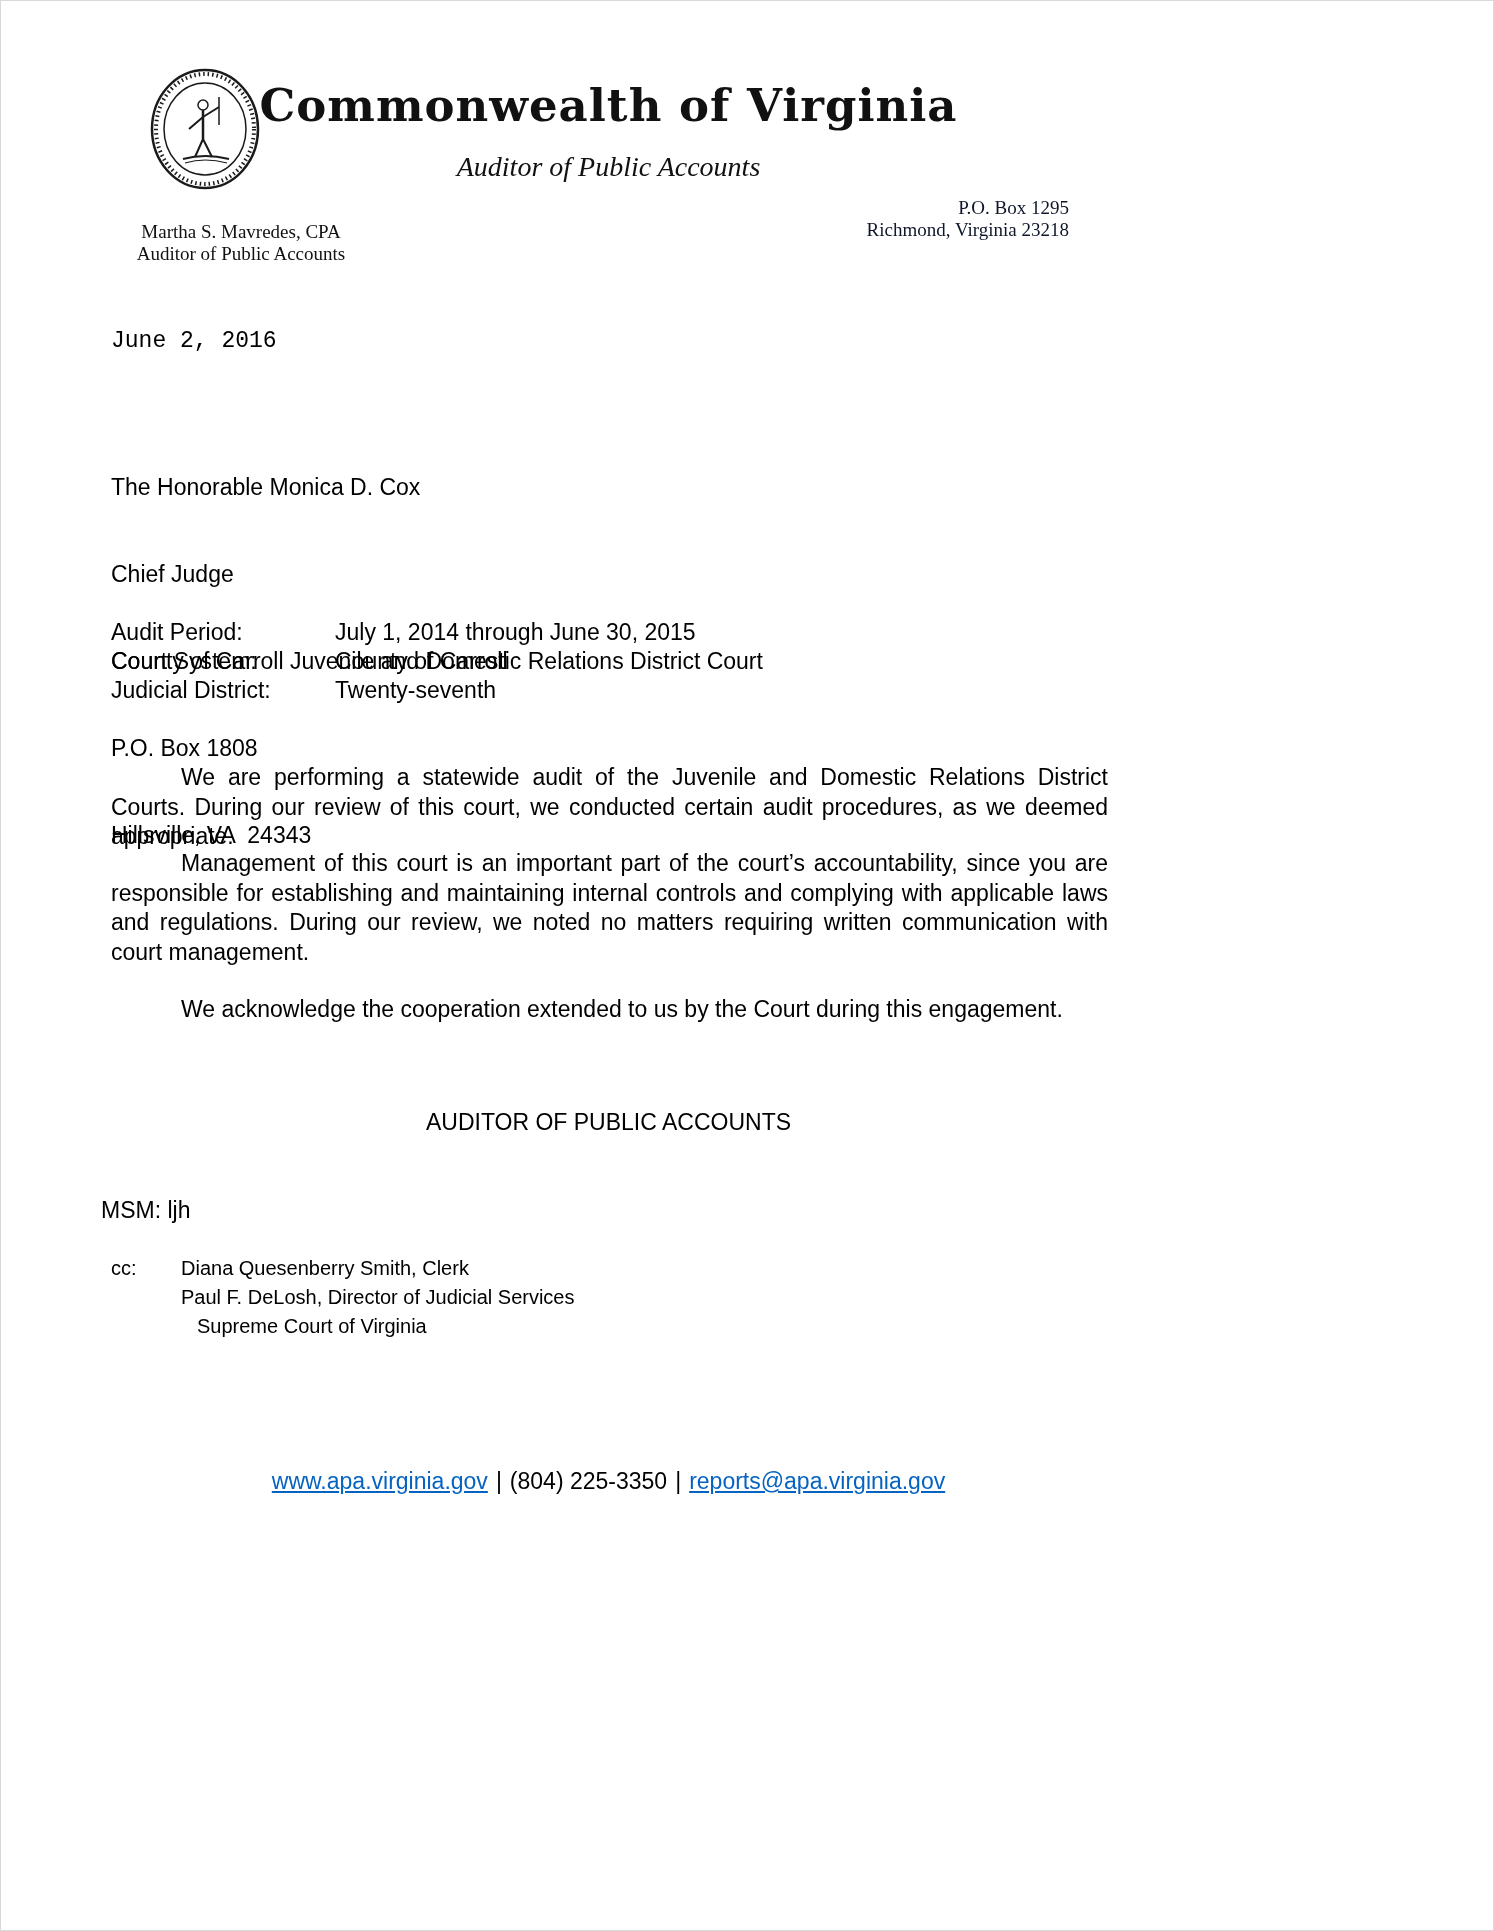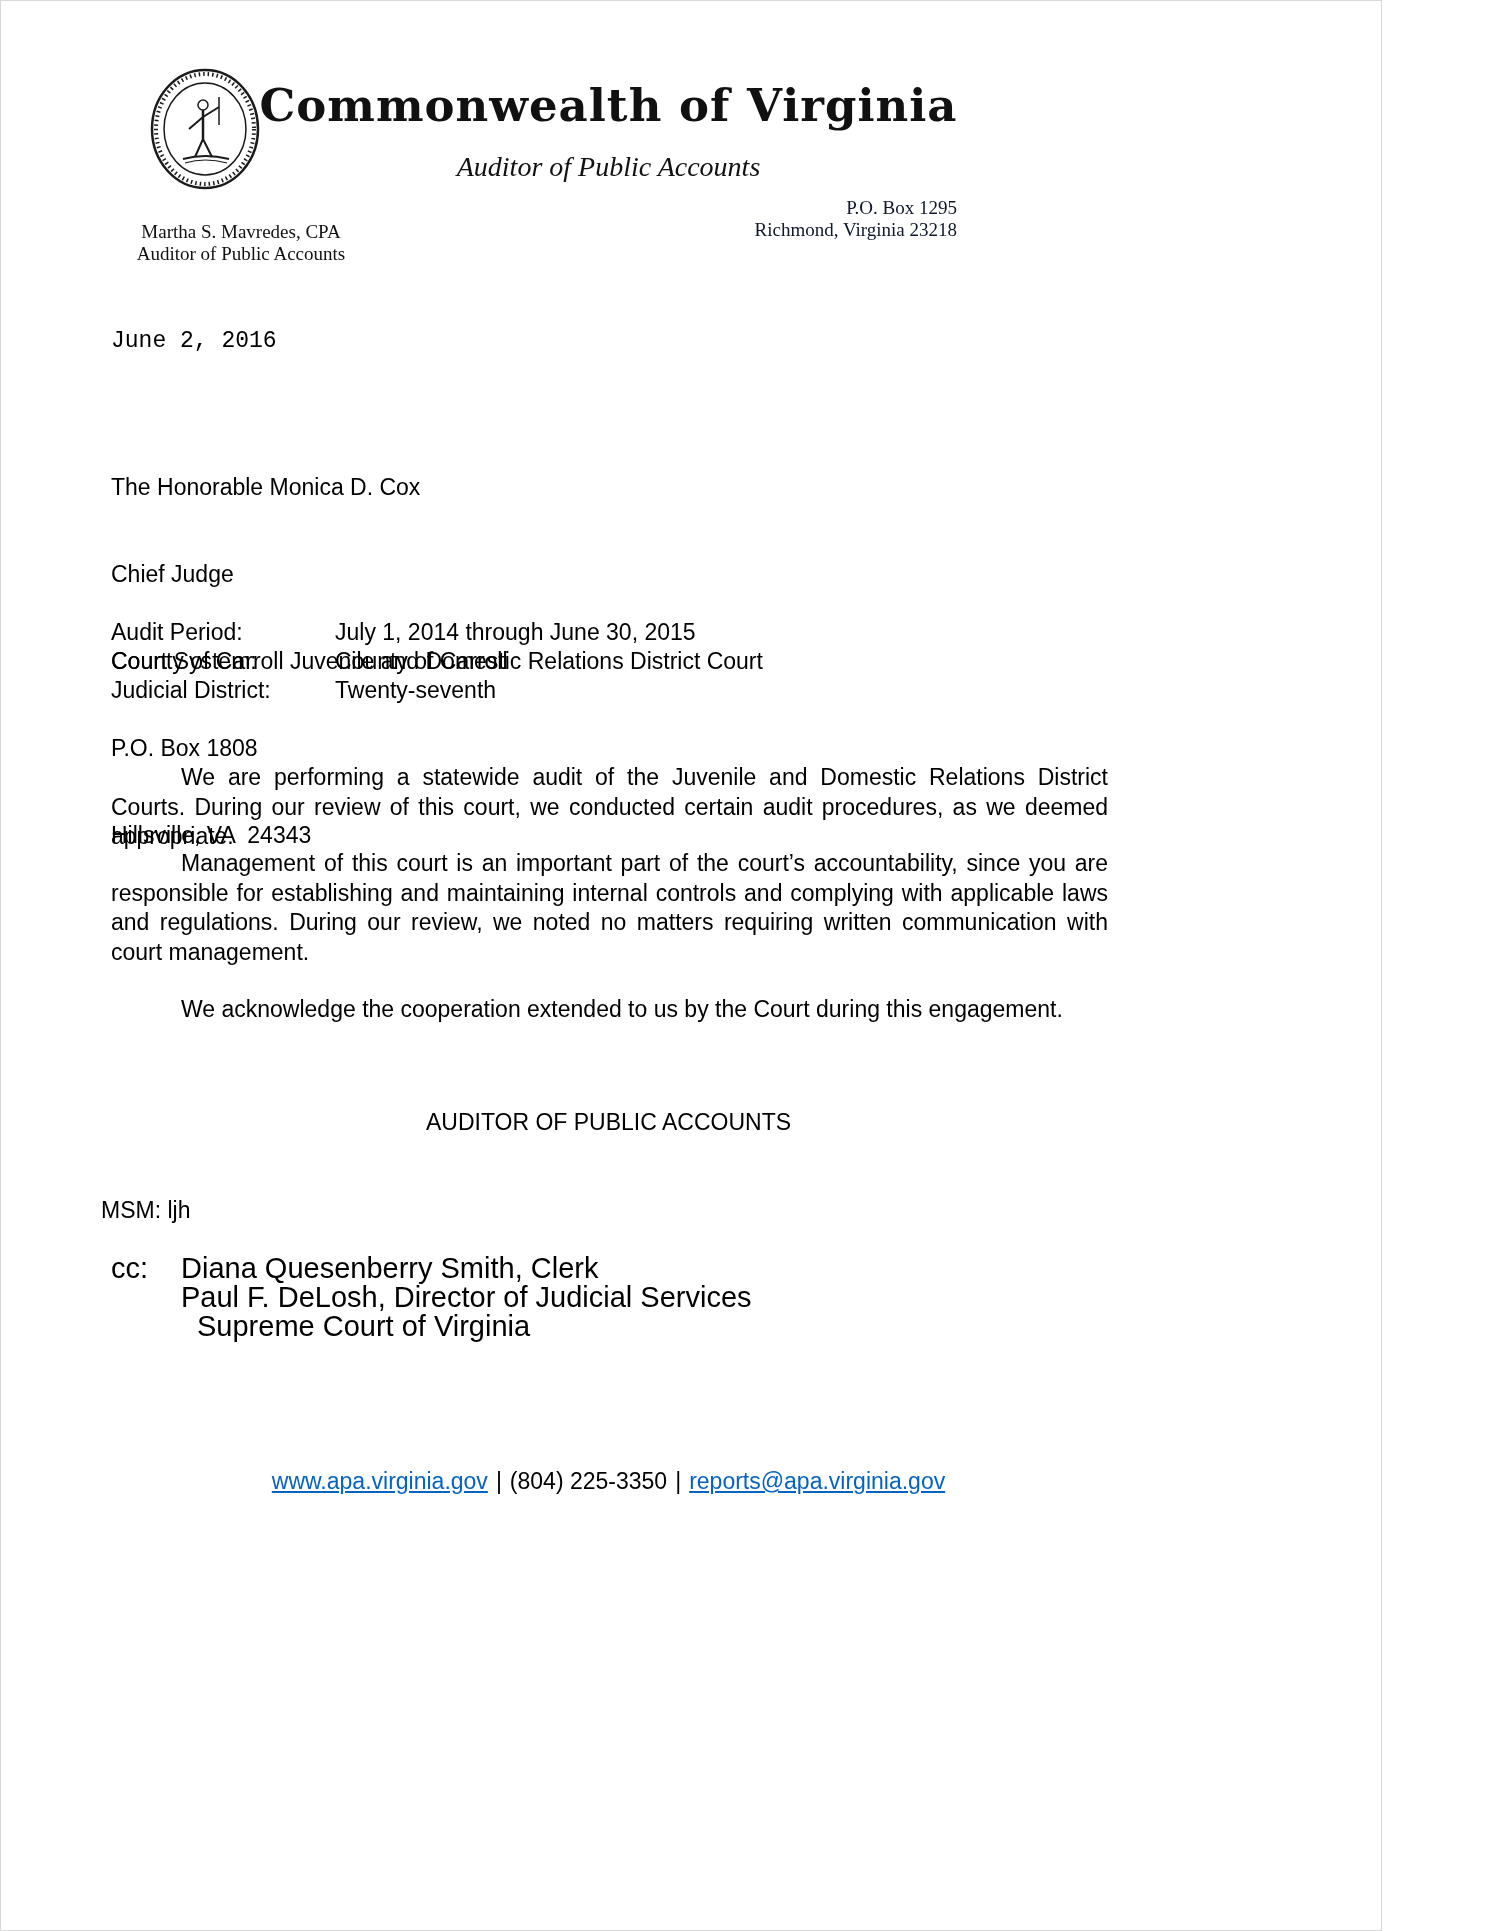--- a/index.html
+++ b/index.html
@@ -3,21 +3,21 @@
 <meta charset="utf-8">
 <style>
   * { margin: 0; padding: 0; box-sizing: border-box; }
   html, body { background: #ffffff; }
   body {
     font-family: "Liberation Sans", sans-serif;
     color: #000000;
   }
   .page {
     position: relative;
-    width: 1382px;
+    width: 1494px;
     height: 1931px;
     background: #ffffff;
     border: 1px solid #d9d9d9;
     overflow: hidden;
   }
   
   .seal {
     position: absolute;
     left: 148px;
     top: 66px;
@@ -121,21 +121,21 @@
     position: absolute;
     left: 100px;
     top: 1196px;
     font-size: 23px;
   }
   .cc-block {
     position: absolute;
     left: 110px;
     top: 1253px;
     display: flex;
-    font-size: 29px;
+    font-size: 20px;
     line-height: 29px;
   }
   .cc-label { width: 70px; flex: 0 0 70px; }
   .cc-line-indent { padding-left: 16px; }
   
   .footer {
     position: absolute;
     left: 110px;
     top: 1467px;
     width: 995px;

